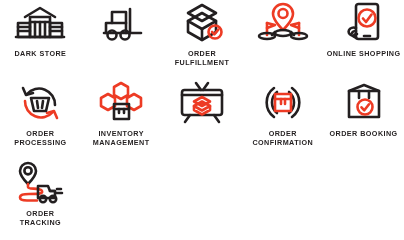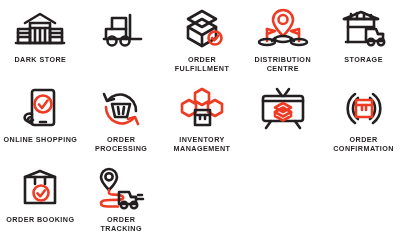--- a/index.html
+++ b/index.html
@@ -19,21 +19,20 @@
     grid-template-rows: repeat(3, 80px);
     width: 404px;
     height: 240px;
     box-sizing: border-box;
   }
   .cell {
     display: flex;
     flex-direction: column;
     align-items: center;
     justify-content: flex-start;
-    padding-top: 6px;
     box-sizing: border-box;
   }
   .icon-wrap {
     width: 52px;
     height: 46px;
     display: flex;
     align-items: center;
     justify-content: center;
   }
   .icon-wrap svg {
@@ -127,45 +126,23 @@
         </g>
         <g class="dk">
           <ellipse cx="25" cy="32" rx="8" ry="3"></ellipse>
           <ellipse cx="9" cy="35" rx="8" ry="3"></ellipse>
           <ellipse cx="41" cy="35" rx="8" ry="3"></ellipse>
           <path d="M17 31 L14 34"></path>
           <path d="M33 31 L36 34"></path>
         </g>
       </svg>
     </div>
-    <div class="label">DISTRIBUTION
-CENTRE</div>
-  </div>
-
-
-  <div class="cell">
-    <div class="icon-wrap">
-      <svg width="50" height="44" viewBox="0 0 50 44">
-        <g class="dk">
-          <path d="M5 12 L22 5 L39 12 Z"></path>
-          <path d="M5 12 L39 12"></path>
-          <path d="M12 7 L12 12 M18 6 L18 12 M25 6 L25 12 M32 8 L32 12"></path>
-          <path d="M9 12 L9 35"></path>
-          <path d="M35 12 L35 20"></path>
-          <path d="M9 20 L35 20"></path>
-          <path d="M27 26 L27 34 L44 34 L44 27 L39 27 L37 22 L27 22 Z"></path>
-          <path d="M39 27 L44 27"></path>
-          <circle cx="32" cy="35" r="3.2"></circle>
-          <circle cx="42" cy="35" r="3.2"></circle>
-          <path d="M7 35 L27 35"></path>
-        </g>
-      </svg>
-    </div>
-    <div class="label">STORAGE</div>
-  </div>
+  </div>
+
+
 
   <div class="cell">
     <div class="icon-wrap">
       <svg width="50" height="44" viewBox="0 0 50 44">
         <g class="dk">
           <rect x="17" y="3" width="22" height="35" rx="2.5"></rect>
           <path d="M25 35 L31 35"></path>
         </g>
         <g class="rd">
           <circle cx="28" cy="17" r="8.5"></circle>

